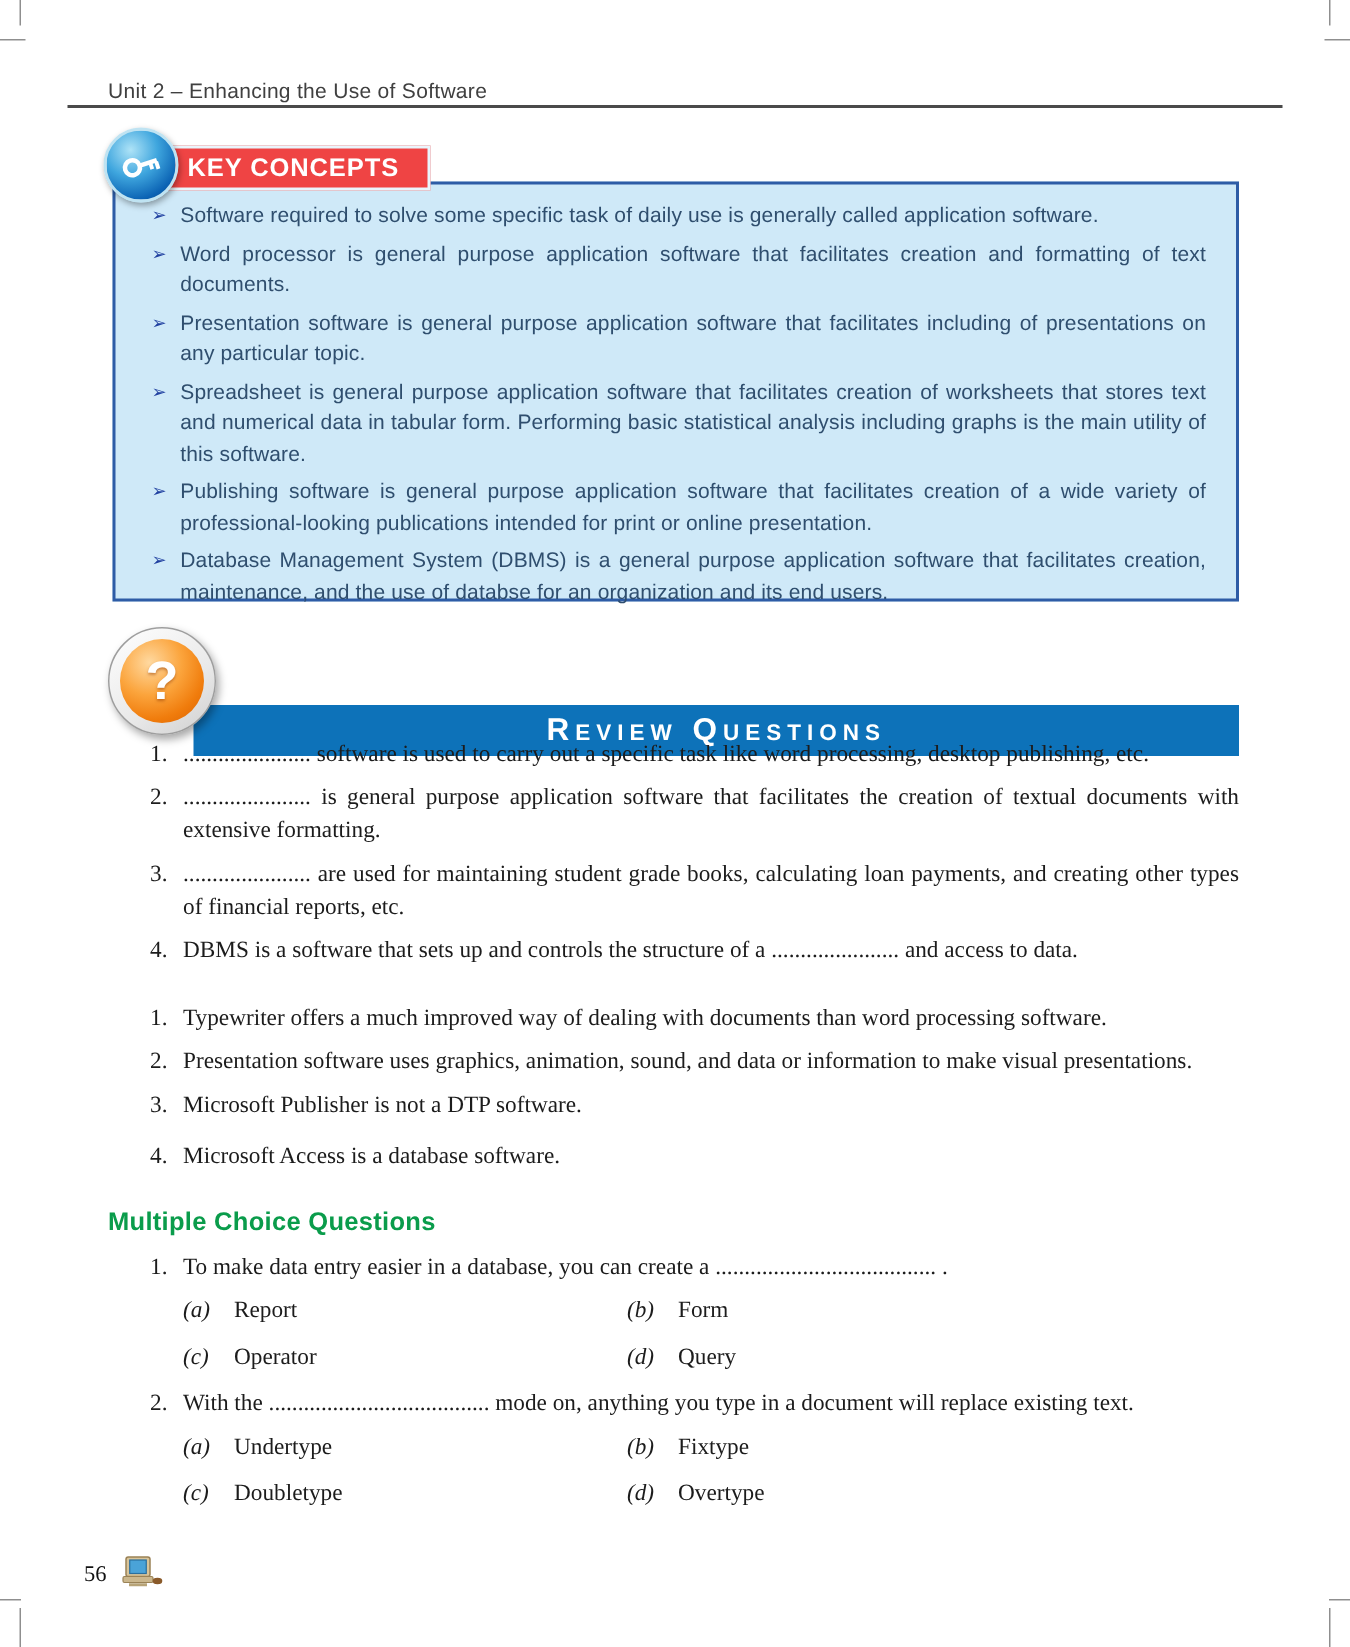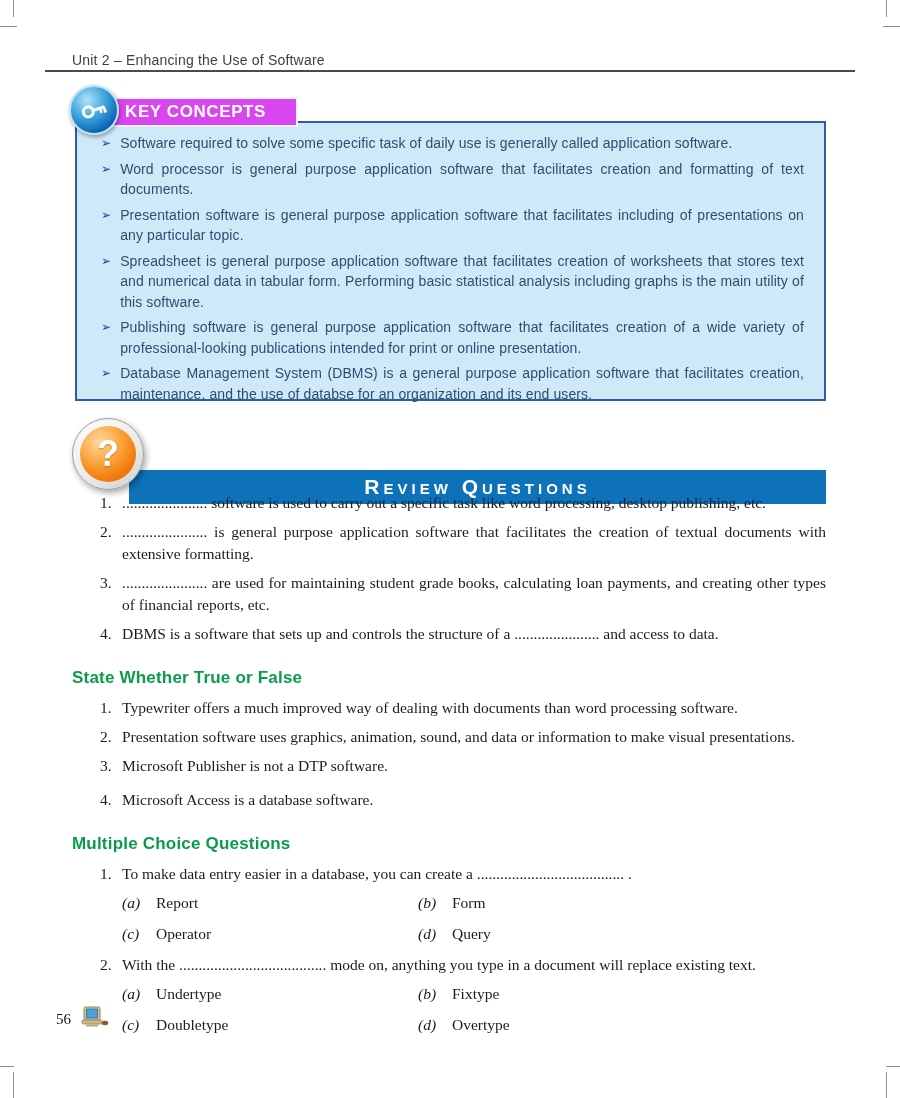--- a/index.html
+++ b/index.html
@@ -19,24 +19,24 @@
   }
   .header-rule{position:absolute;left:45px;top:70px;width:810px;height:2px;background:#4a4a4a;}
 
   
   .kc-box{
     position:absolute;left:75px;top:121px;width:751px;height:280px;
     background:#cfe9f8;border:2px solid #2e5ca6;box-sizing:border-box;
   }
   .kc-banner{
     position:absolute;left:103px;top:97px;height:30px;
-    background:#d946ef;color:#ffffff;
+    background:#ef4444;color:#ffffff;
     font-family:"Liberation Sans", sans-serif;font-weight:bold;font-size:17px;
     letter-spacing:.6px;display:flex;align-items:center;
-    padding:0 30px 0 20px;border:2px solid #eaf5fc;box-sizing:border-box;
+    padding:0 19px 0 20px;border:2px solid #eaf5fc;box-sizing:border-box;
   }
   .kc-icon{
     position:absolute;left:69px;top:85px;width:50px;height:50px;border-radius:50%;
     background:radial-gradient(circle at 35% 28%, #aee3f7 0%, #3fa6de 40%, #0b63b4 75%, #083e7e 100%);
     border:2px solid #bfe3f2;box-shadow:1px 2px 4px rgba(0,0,0,.35);
     display:flex;align-items:center;justify-content:center;box-sizing:border-box;z-index:3;
   }
   .kc-list{margin:0;padding:10px 20px 0 24px;list-style:none;}
   .kc-list li{
     display:flex;gap:9px;margin:0 0 5px 0;
@@ -76,21 +76,21 @@
   }
   .q-item{display:flex;padding-left:28px;margin:0 0 7px 0;line-height:22px;text-align:justify;}
   .q-num{flex:none;width:22px;}
   .q-text{flex:1;}
   .sec-gap{height:16px;}
   .opt-row{display:flex;padding-left:50px;margin:0 0 9px 0;line-height:22px;}
   .opt{width:296px;display:flex;}
   .opt-letter{font-style:italic;width:34px;flex:none;}
 
   
-  .footer{position:absolute;left:56px;top:1006px;display:flex;align-items:center;gap:9px;}
+  .footer{position:absolute;left:56px;top:1037px;display:flex;align-items:center;gap:9px;}
   .page-num{font-family:"Liberation Serif", serif;font-size:15px;color:#111111;}
   .book-title{
     font-family:"Liberation Sans", sans-serif;font-weight:bold;font-size:14px;
     color:#c4222a;letter-spacing:.2px;
   }
 </style>
 </head>
 <body>
 
 <div class="page">
@@ -166,21 +166,20 @@
       <span class="q-num">3.</span>
       <span class="q-text">...................... are used for maintaining student grade books, calculating loan payments, and creating other types of financial reports, etc.</span>
     </div>
     <div class="q-item">
       <span class="q-num">4.</span>
       <span class="q-text">DBMS is a software that sets up and controls the structure of a ...................... and access to data.</span>
     </div>
 
     <div class="sec-gap"></div>
 
-    <div class="sec-heading">State Whether True or False</div>
     <div class="q-item">
       <span class="q-num">1.</span>
       <span class="q-text">Typewriter offers a much improved way of dealing with documents than word processing software.</span>
     </div>
     <div class="q-item">
       <span class="q-num">2.</span>
       <span class="q-text">Presentation software uses graphics, animation, sound, and data or information to make visual presentations.</span>
     </div>
     <div class="q-item" style="margin-bottom:12px;">
       <span class="q-num">3.</span>

